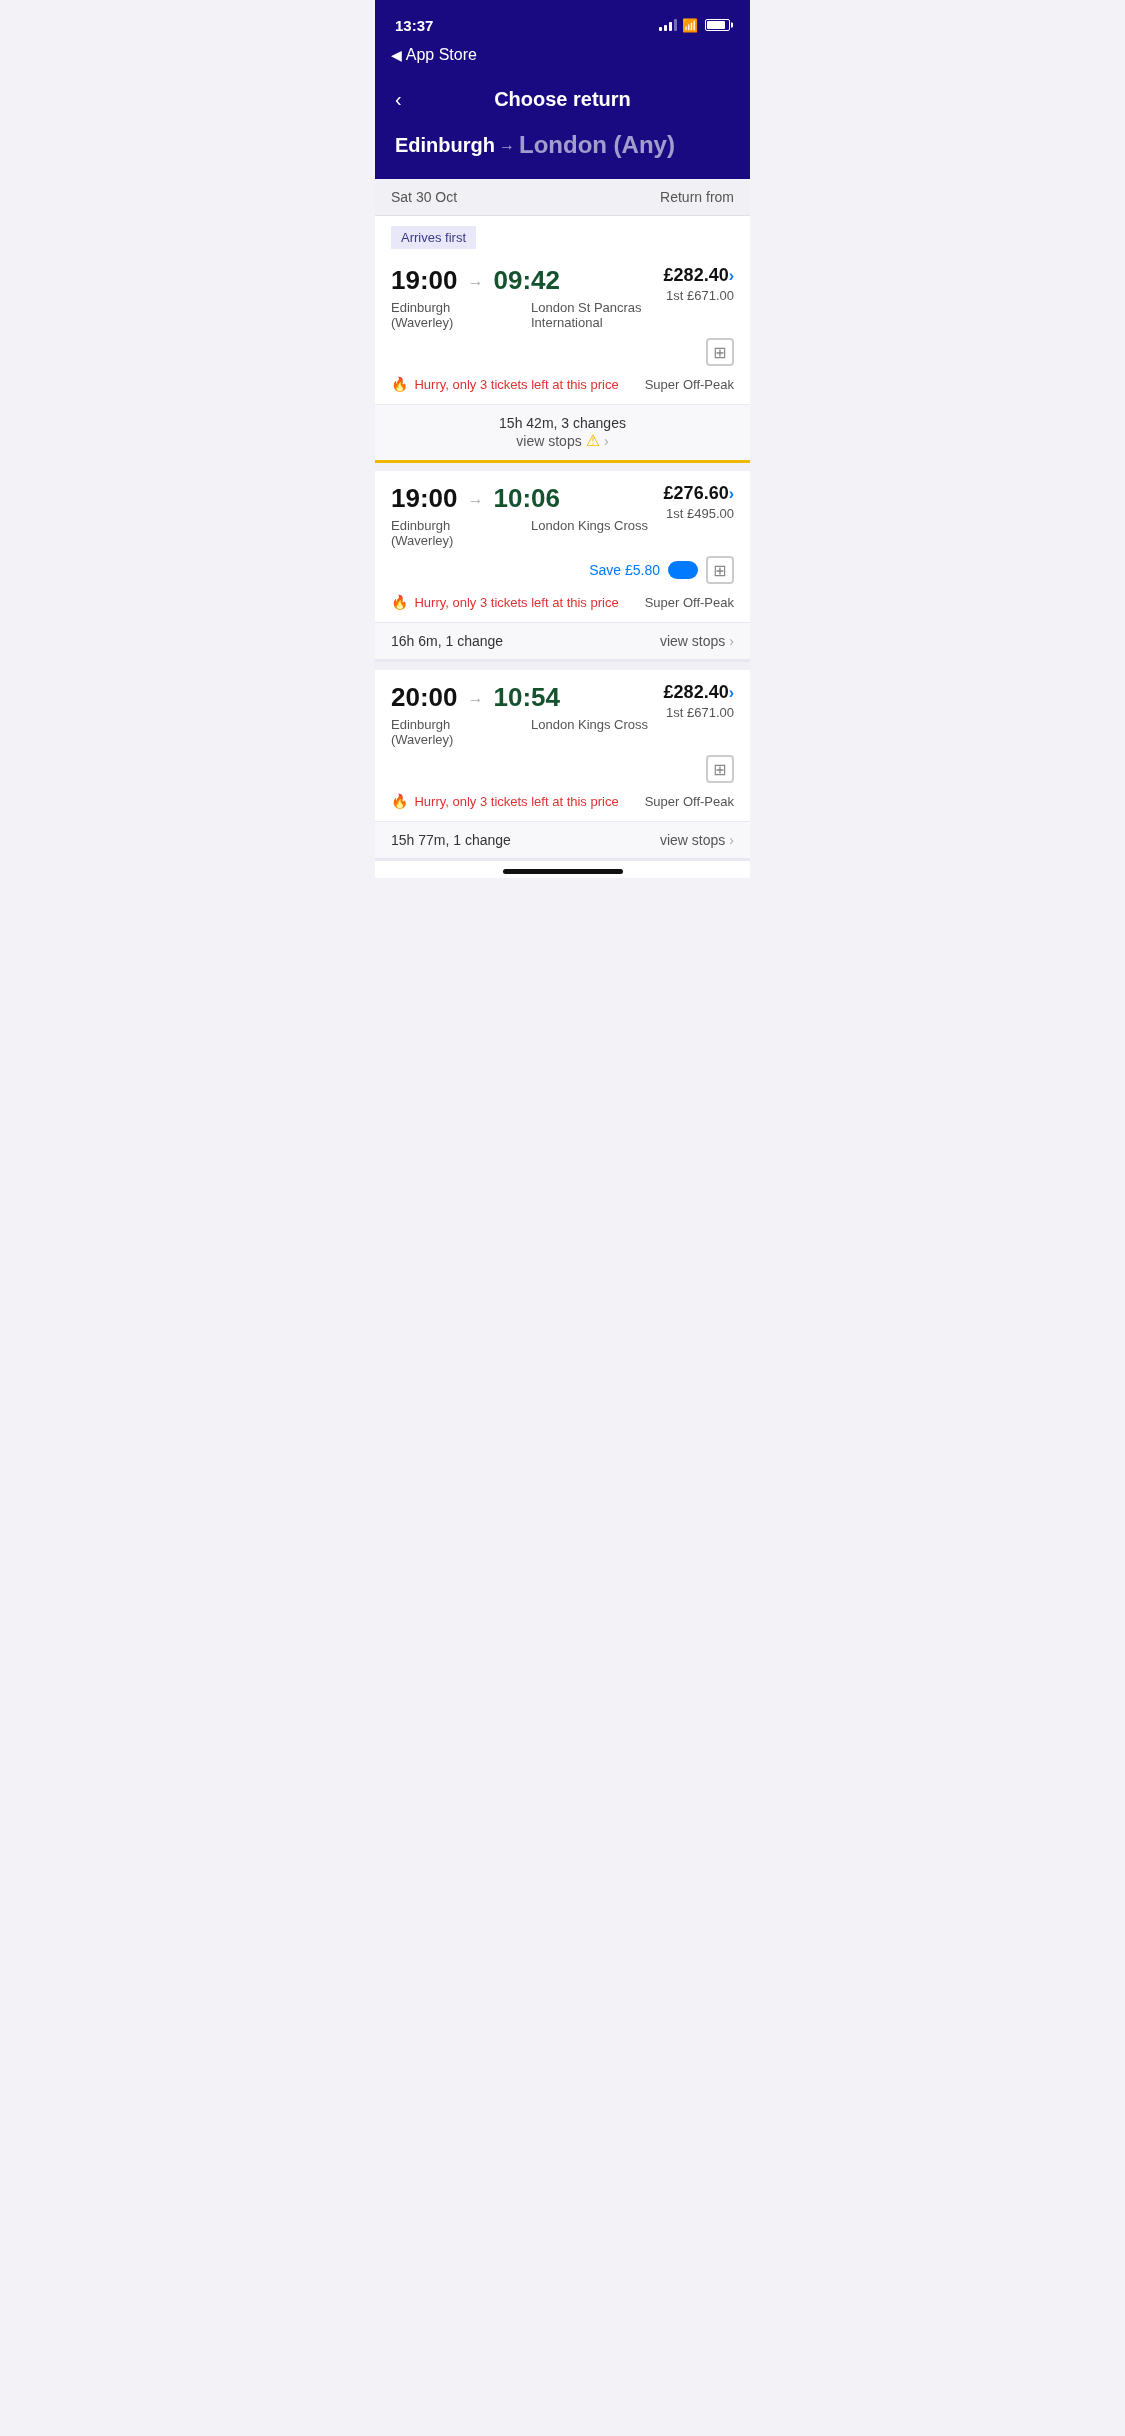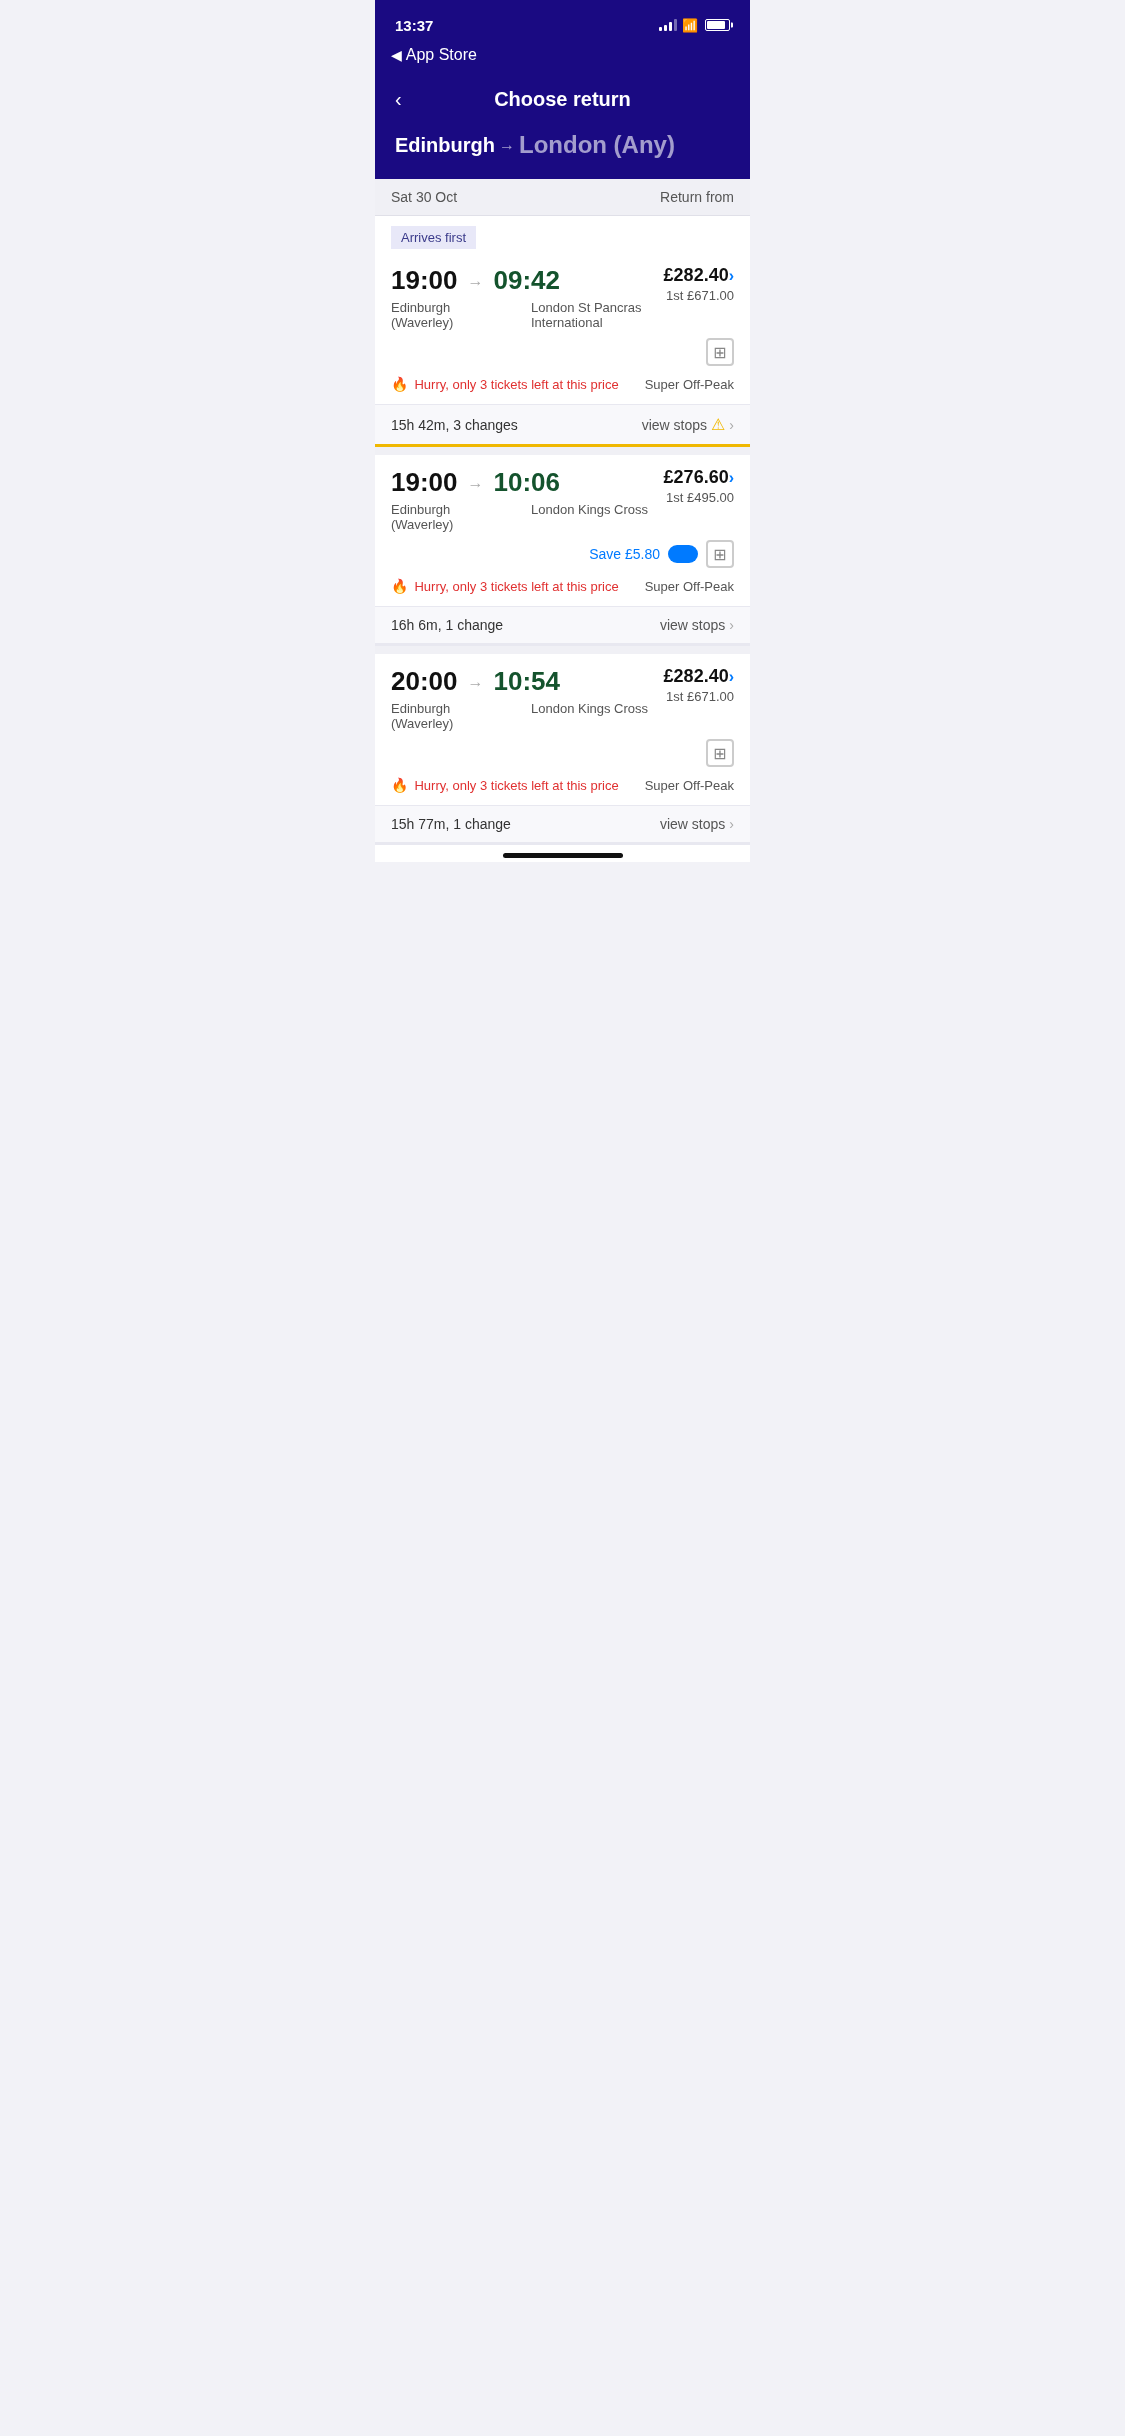--- a/index.html
+++ b/index.html
@@ -303,20 +303,21 @@
       background: #f8f8fb;
       display: flex;
       justify-content: space-between;
       align-items: center;
       padding: 10px 16px;
       border-top: 1px solid #e8e8f0;
       border-bottom: 3px solid #e8e8f0;
     }
     .duration-row.warning-border {
       border-bottom: 3px solid #f0b800;
+      flex-direction: column;
     }
     .duration-text {
       font-size: 14px;
       color: #333;
     }
     .view-stops-btn {
       display: flex;
       align-items: center;
       gap: 4px;
       color: #555;

